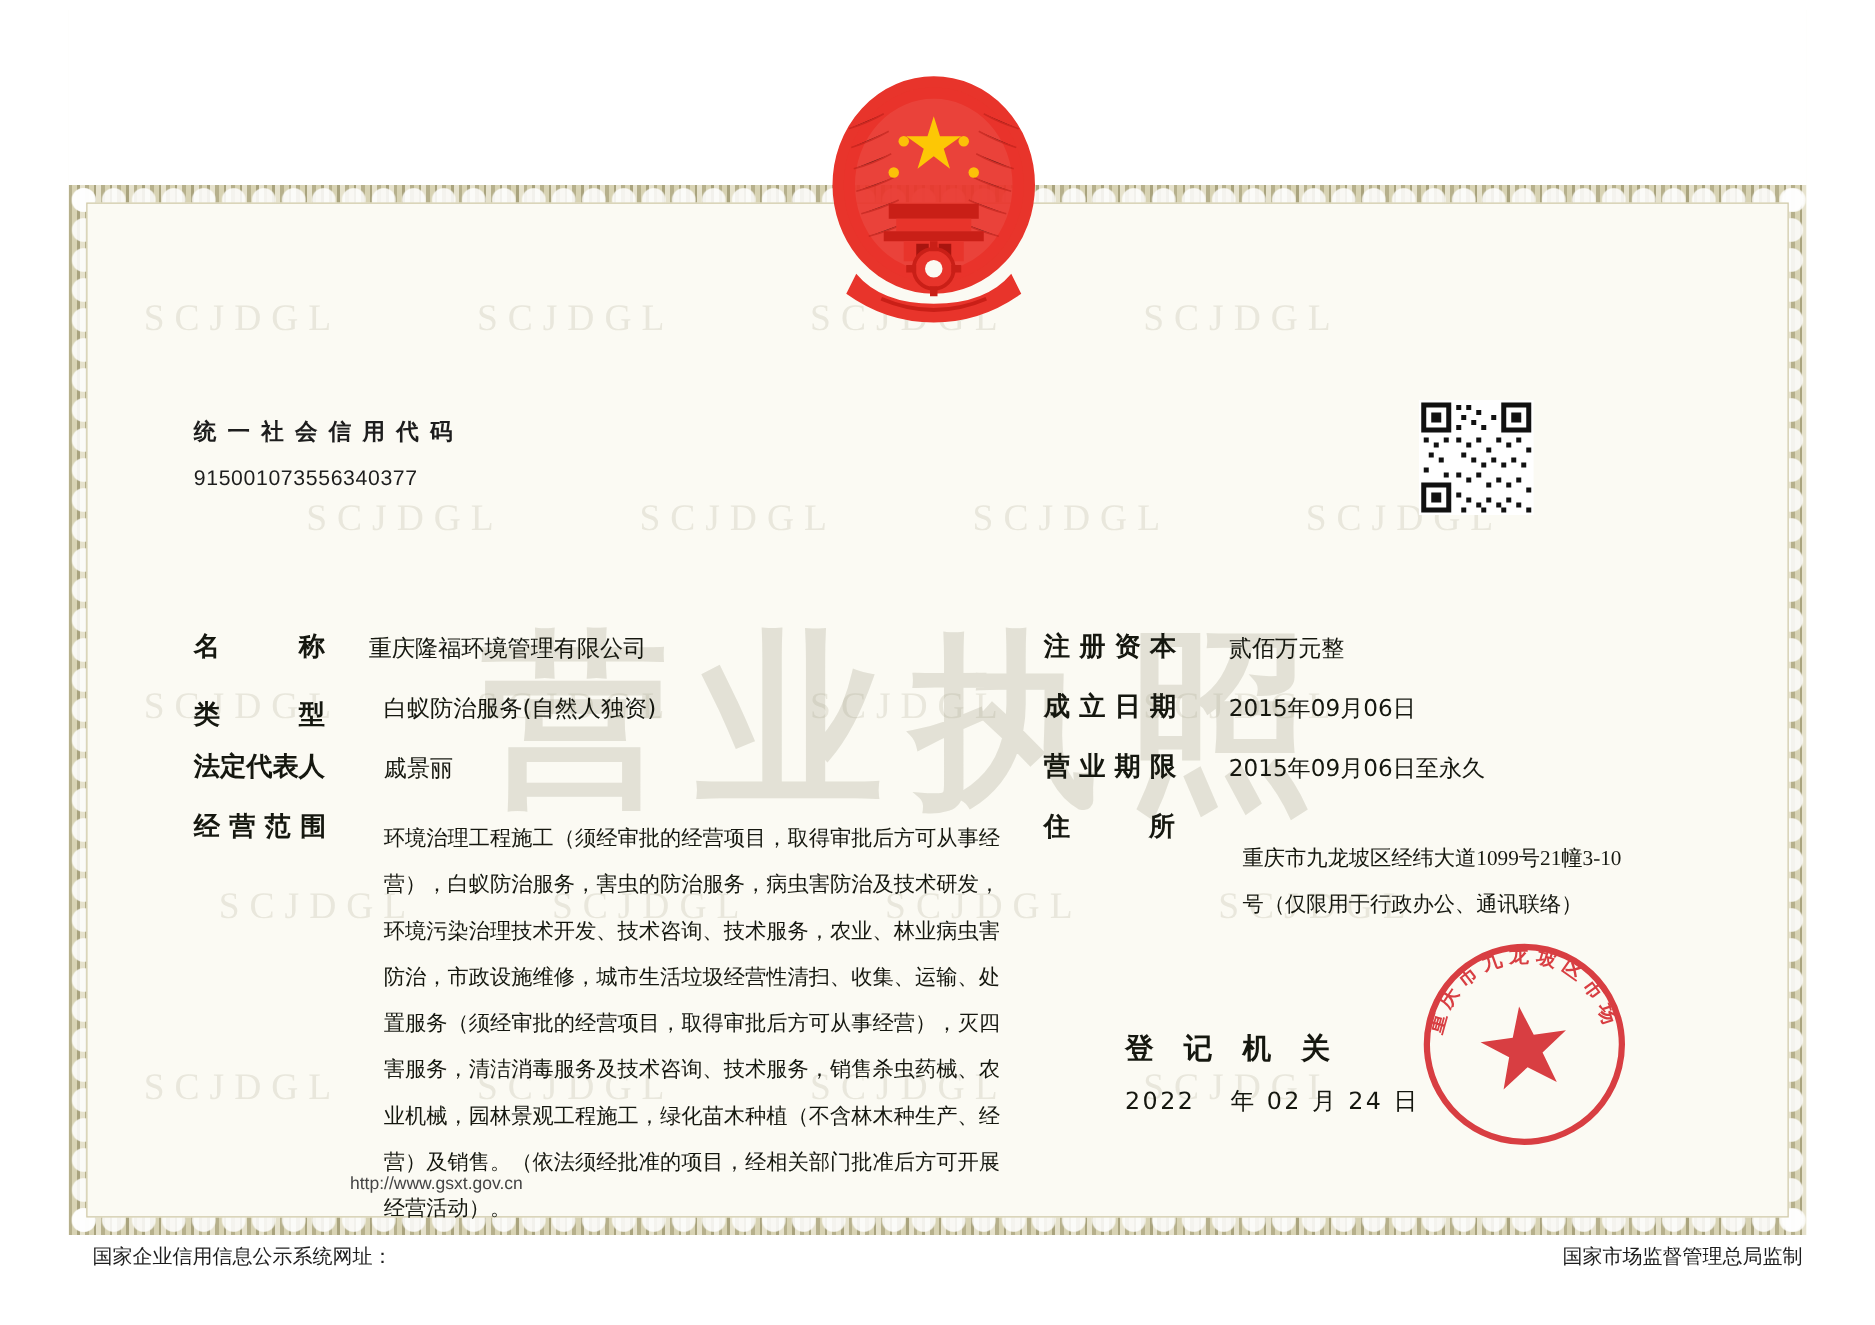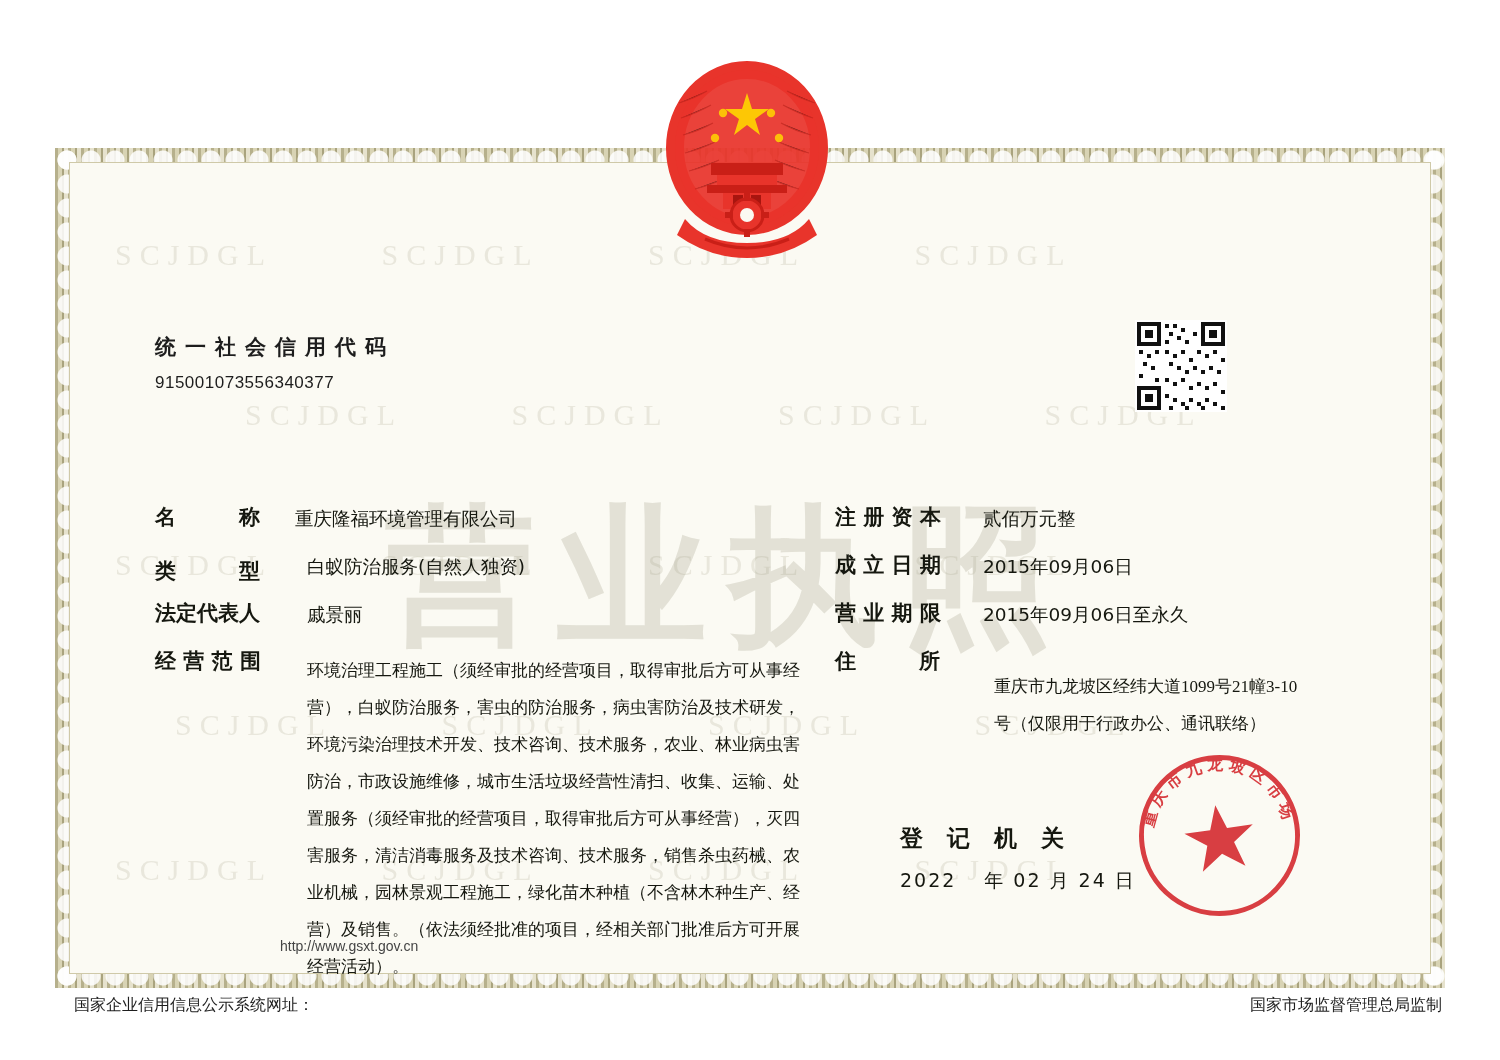--- a/index.html
+++ b/index.html
@@ -130,21 +130,21 @@
     letter-spacing: 26px;
     color: #1d2b1d;
     font-family: "DejaVu Sans", sans-serif;
     text-indent: 26px;
   }
 
   .credit-label {
     position: absolute;
     left: 100px;
     top: 325px;
-    font-size: 21px;
+    font-size: 18px;
     letter-spacing: 9px;
     color: #1d1d1d;
     font-weight: bold;
     font-family: "DejaVu Sans", sans-serif;
   }
   .credit-code {
     position: absolute;
     left: 100px;
     top: 365px;
     font-size: 17px;

